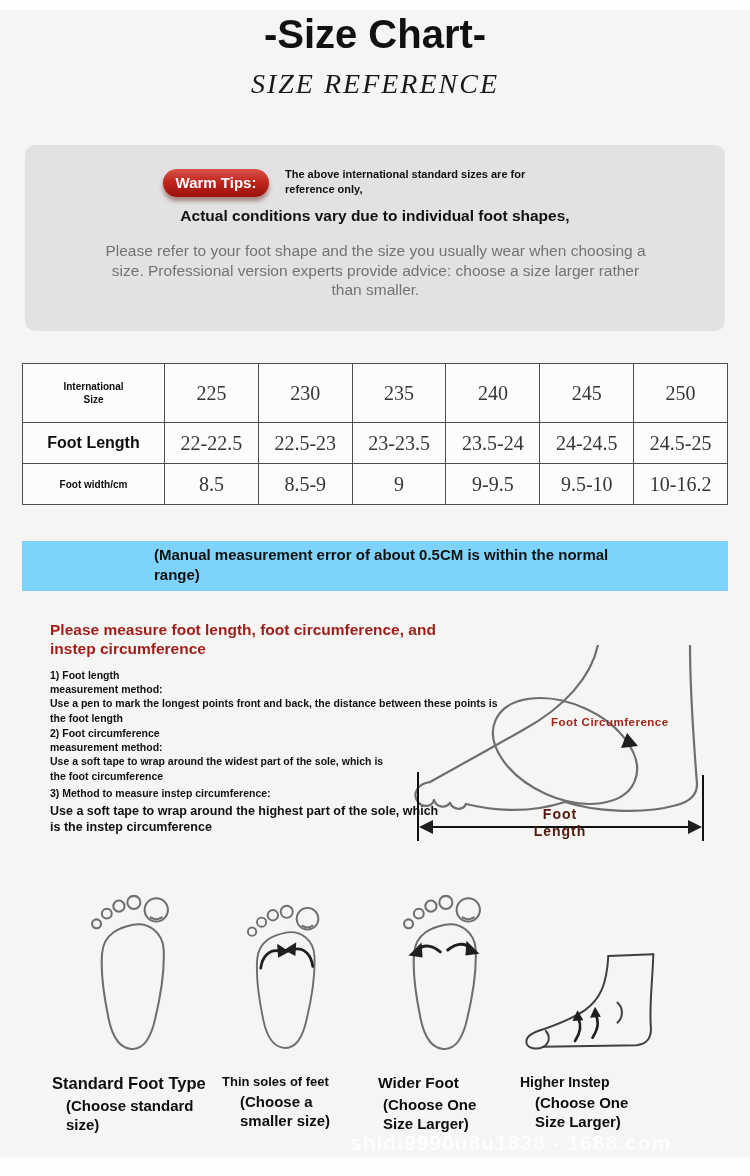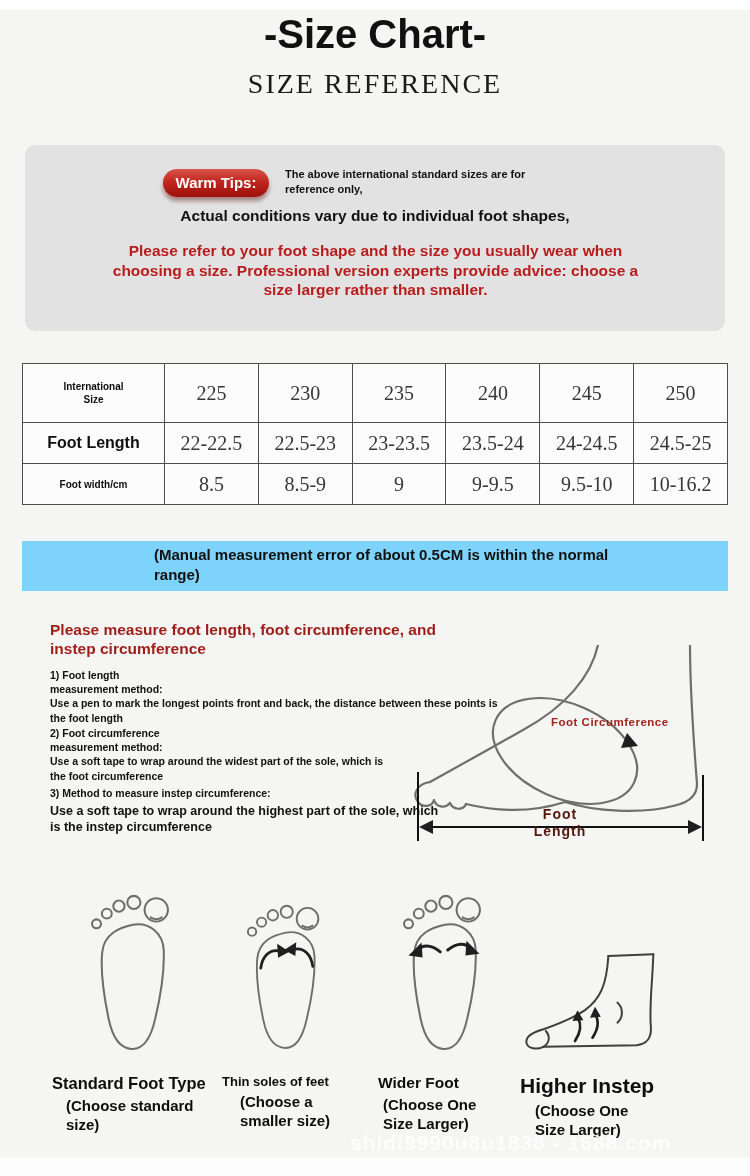--- a/index.html
+++ b/index.html
@@ -4,31 +4,31 @@
 <style>
   * { margin:0; padding:0; box-sizing:border-box; }
   html,body { width:750px; }
   body { font-family:"Liberation Sans", sans-serif; background:#fff; }
   #stage { position:relative; width:750px; height:1176px; background:#f5f5f4; overflow:hidden; }
   .abs { position:absolute; }
 
   
   .top-strip { left:0; top:0; width:750px; height:10px; background:#fefefe; }
   .title { left:0; top:12px; width:750px; text-align:center; font-size:40px; font-weight:800; color:#111; letter-spacing:0px; }
-  .subtitle { left:0; top:68px; width:750px; text-align:center; font-family:"Liberation Serif", serif; font-size:28px; color:#1a1a1a; letter-spacing:2px; }
+  .subtitle { left:0; top:68px; width:750px; text-align:center; font-family:"Liberation Serif", serif; font-size:28px; color:#1a1a1a; letter-spacing:2px;font-style:italic; }
 
   
   .tips-box { left:25px; top:145px; width:700px; height:186px; background:#e2e2e2; border-radius:10px; }
   .ribbon { position:absolute; left:138px; top:24px; width:106px; height:28px;
             background:linear-gradient(#d9534a 0%, #c1271f 45%, #9c100c 100%);
             border-radius:14px; box-shadow:0 4px 4px rgba(90,10,8,.45);
             color:#fff; font-weight:bold; font-size:15px; text-align:center; line-height:28px; }
   .tips-note { position:absolute; left:260px; top:22px; width:270px; font-size:11px; font-weight:bold; line-height:1.4; color:#111; }
   .tips-headline { position:absolute; left:0; top:62px; width:700px; text-align:center; font-size:15.5px; font-weight:bold; color:#111; }
-  .tips-paragraph { position:absolute; left:78px; top:96px; width:545px; text-align:center; font-size:15.5px; font-weight:bold; line-height:1.27; color:#b91c1c; }
+  .tips-paragraph { position:absolute; left:78px; top:96px; width:545px; text-align:center; font-size:15.5px; font-weight:normal; line-height:1.27; color:#737373; }
 
   
   table.size { position:absolute; left:22px; top:363px; width:706px; border-collapse:collapse; background:#fcfcfc; table-layout:fixed; }
   table.size td { border:1px solid #4d4d4d; height:41px; text-align:center; vertical-align:middle; }
   td.lbl { width:142px; font-weight:bold; color:#0e0e0e; }
   td.val { font-family:"Liberation Serif", serif; font-size:20px; color:#363636; }
   .lbl-std { font-size:13px; }
   .lbl-intl { font-size:10px; line-height:1.3; max-width:80px; margin:16px auto; }
   .lbl-len { font-size:16px; }
   .lbl-wid { font-size:10px; }
@@ -51,21 +51,21 @@
   .len-label { left:518px; top:806px; width:84px; text-align:center; font-size:14px; font-weight:bold; color:#54180e; line-height:1.2; letter-spacing:1px; }
 
   
   .fig { position:absolute; top:890px; }
   .fig-art { height:172px; display:flex; align-items:flex-end; justify-content:center; }
   .fig-name { margin-top:12px; font-weight:bold; color:#0e0e0e; }
   .fig-advice { margin-top:4px; font-weight:bold; color:#0e0e0e; font-size:15px; line-height:1.25; }
   .fig1 { left:52px; width:160px; }  .fig1 .fig-name { font-size:16.5px; } .fig1 .fig-advice { padding-left:14px; width:150px; }
   .fig2 { left:222px; width:125px; } .fig2 .fig-name { font-size:13px; }   .fig2 .fig-advice { padding-left:18px; width:120px; }
   .fig3 { left:378px; width:132px; } .fig3 .fig-name { font-size:15.5px; } .fig3 .fig-advice { padding-left:5px; width:128px; }
-  .fig4 { left:520px; width:150px; } .fig4 .fig-name { font-size:21px; } .fig4 .fig-advice { padding-left:15px; width:138px; }
+  .fig4 { left:520px; width:150px; } .fig4 .fig-name { font-size:14px; } .fig4 .fig-advice { padding-left:15px; width:138px; }
 
   .watermark { left:350px; top:1131px; width:380px; font-size:21px; font-weight:bold; color:rgba(255,255,255,.82); letter-spacing:1px; white-space:nowrap; }
   .bottom-strip { left:0; top:1157px; width:750px; height:19px; background:#fdfdfd; }
 
   svg { display:block; }
   .sketch { stroke:#6e6e6e; stroke-width:2.2; fill:none; stroke-linecap:round; }
   .sketch-dark { stroke:#3f3f3f; stroke-width:2.4; fill:none; stroke-linecap:round; }
   .arrow-stroke { stroke:#1f1f1f; stroke-width:3.2; fill:none; stroke-linecap:round; }
   .arrow-fill { fill:#1f1f1f; stroke:none; }
 </style>

